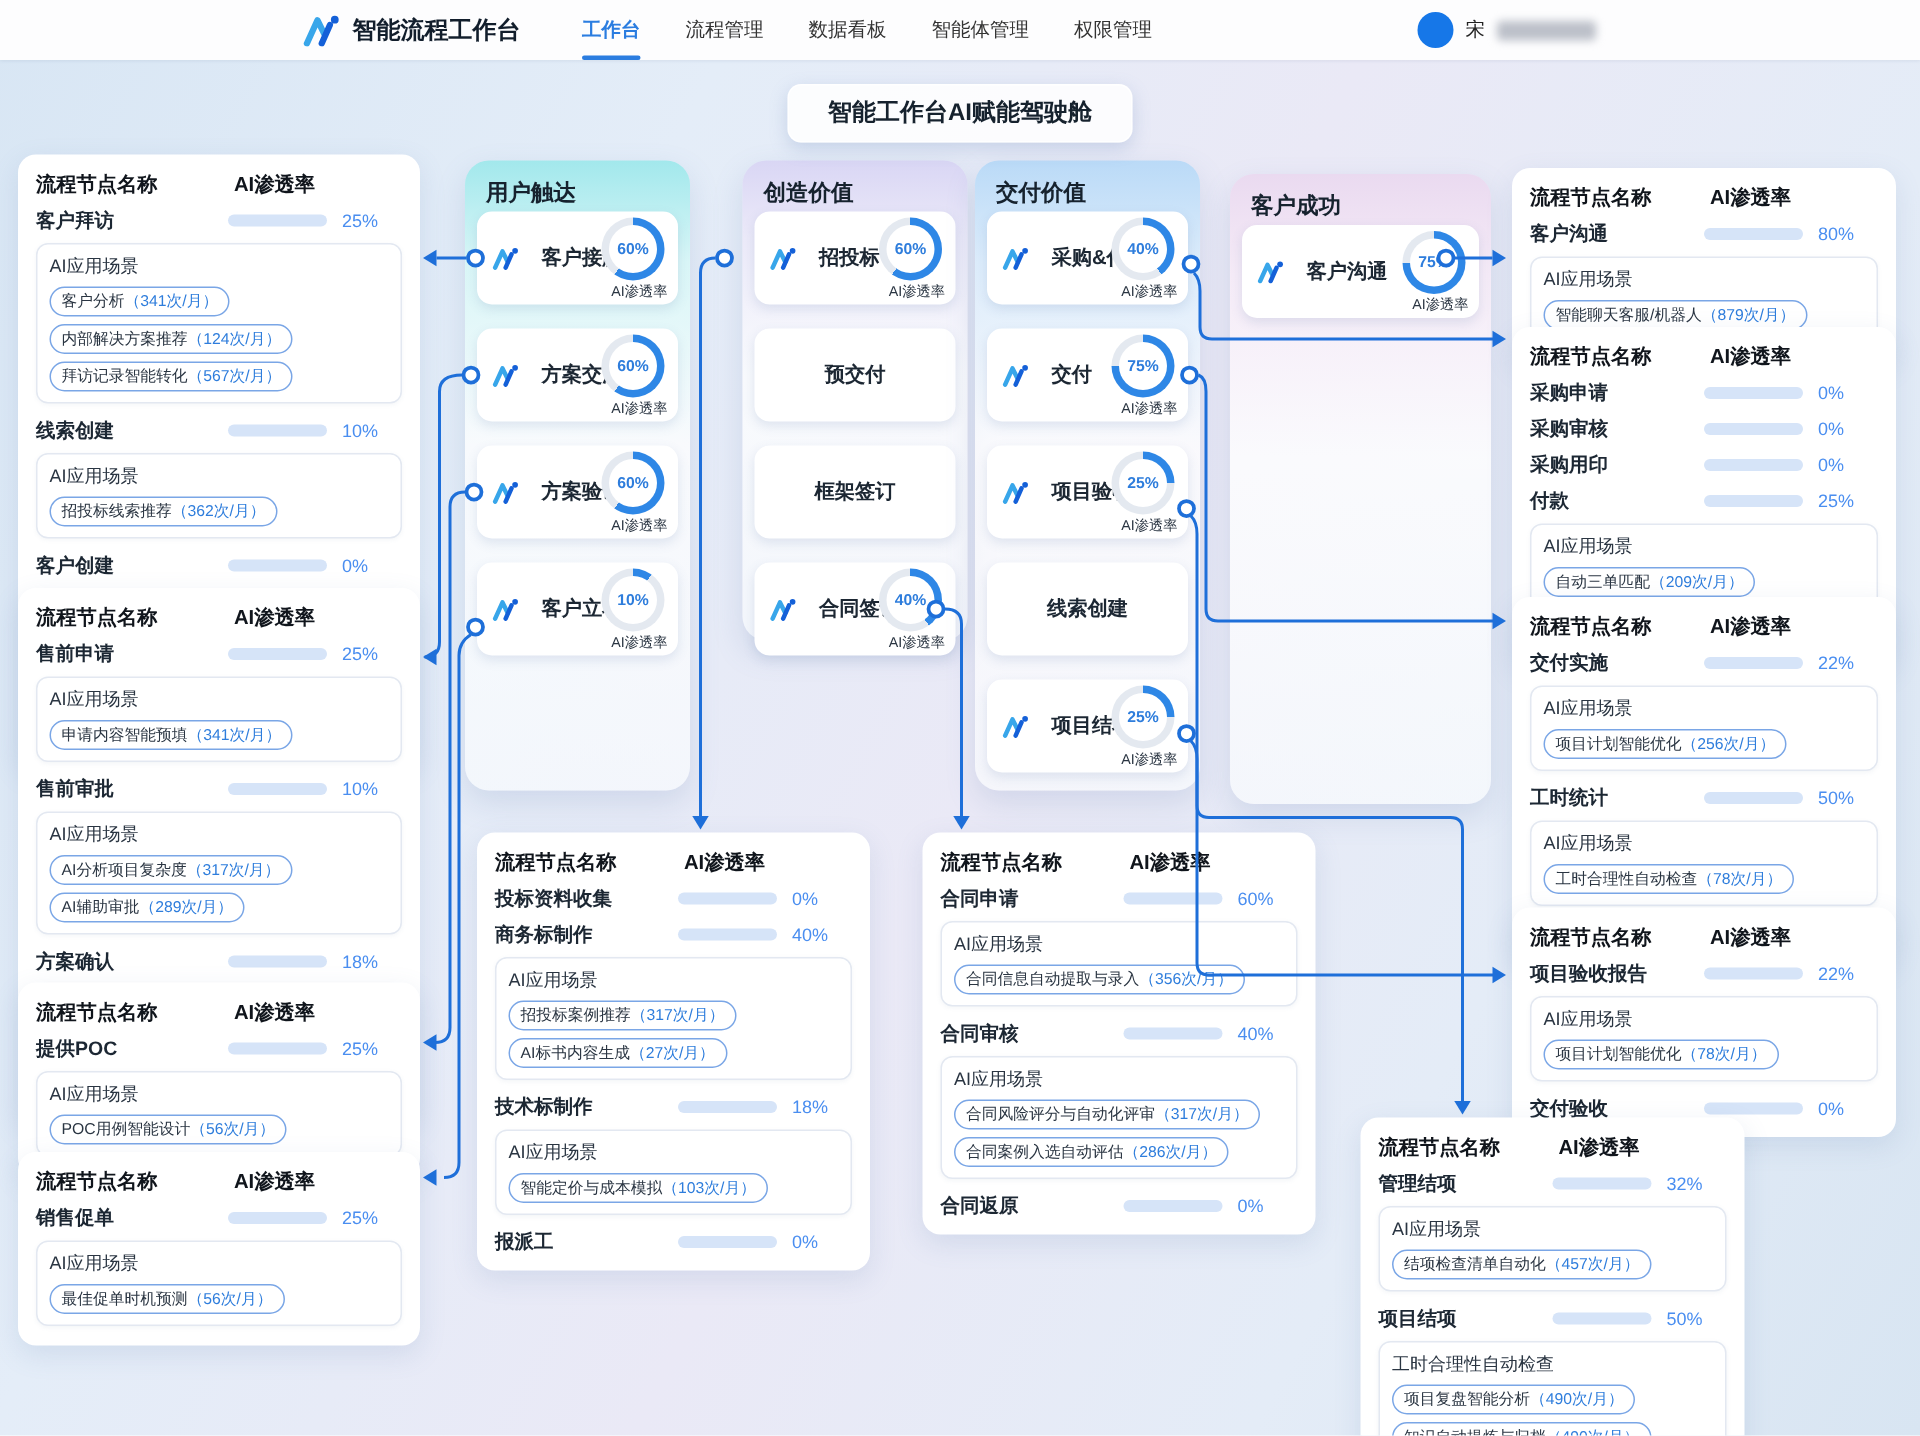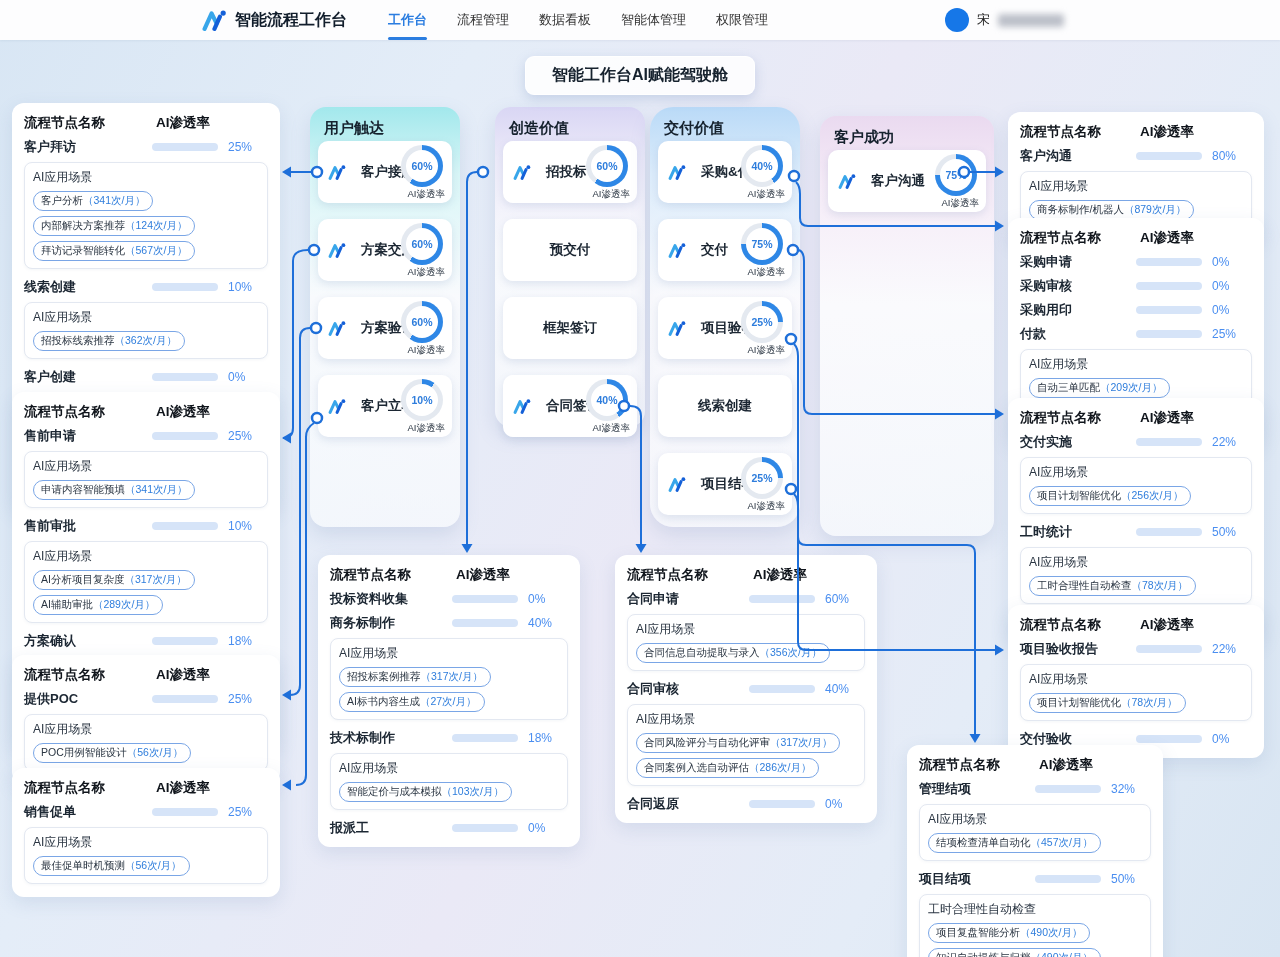--- a/index.html
+++ b/index.html
@@ -182,21 +182,21 @@
       </svg>
       <span class="node-label">合同签订</span>
     </span>
     <span class="donut" style="background: conic-gradient(rgb(46, 135, 230) 144deg, rgb(228, 233, 240) 0deg);">
             <b class="donut-pct">40%</b>
           </span>
     <span class="donut-cap">AI渗透率</span>
   </div>
       </div>
   </section>
-    <section class="column blue" style="left: 650px; top: 107px; width: 150px; height: 420px; border-radius: 23px;">
+    <section class="column blue" style="left: 650px; top: 107px; width: 150px; height: 420px;">
     <h2 class="col-title">交付价值</h2>
     <div class="nodes">
         <div class="node ai">
     <span class="node-left">
       <svg class="ai-logo" width="19" height="15" viewBox="0 0 18 15">
         <path d="M1.6,13.4 L6.5,2.6 L10,9.6" fill="none" stroke="#38a6ea" stroke-width="3" stroke-linecap="round" stroke-linejoin="round"></path>
         <path d="M8.6,13.4 L12.5,4.6" fill="none" stroke="#1460d8" stroke-width="3" stroke-linecap="round"></path>
         <circle cx="14.9" cy="2.2" r="1.9" fill="#1460d8"></circle>
       </svg>
       <span class="node-label">采购&amp;付款</span>
@@ -545,21 +545,21 @@
     <div class="rows">
         <div class="row">
     <span class="row-name">客户沟通</span>
     <span class="bar"><span class="fill" style="width: 95%;"></span></span>
     <span class="pct">80%</span>
   </div>
         <div class="scene">
     <div class="scene-label">AI应用场景</div>
     <div class="chips">
             <span class="chip">
-              <span class="chip-t">商务标制作/机器人</span>
+              <span class="chip-t">智能聊天客服/机器人</span>
               <span class="chip-c">（879次/月）</span>
             </span>
           </div>
   </div>
       </div>
   </section>
     <section class="card" style="left: 1008px; top: 218px; width: 256px;">
     <div class="card-head">
       <span class="h-name">流程节点名称</span>
       <span class="h-rate">AI渗透率</span>

